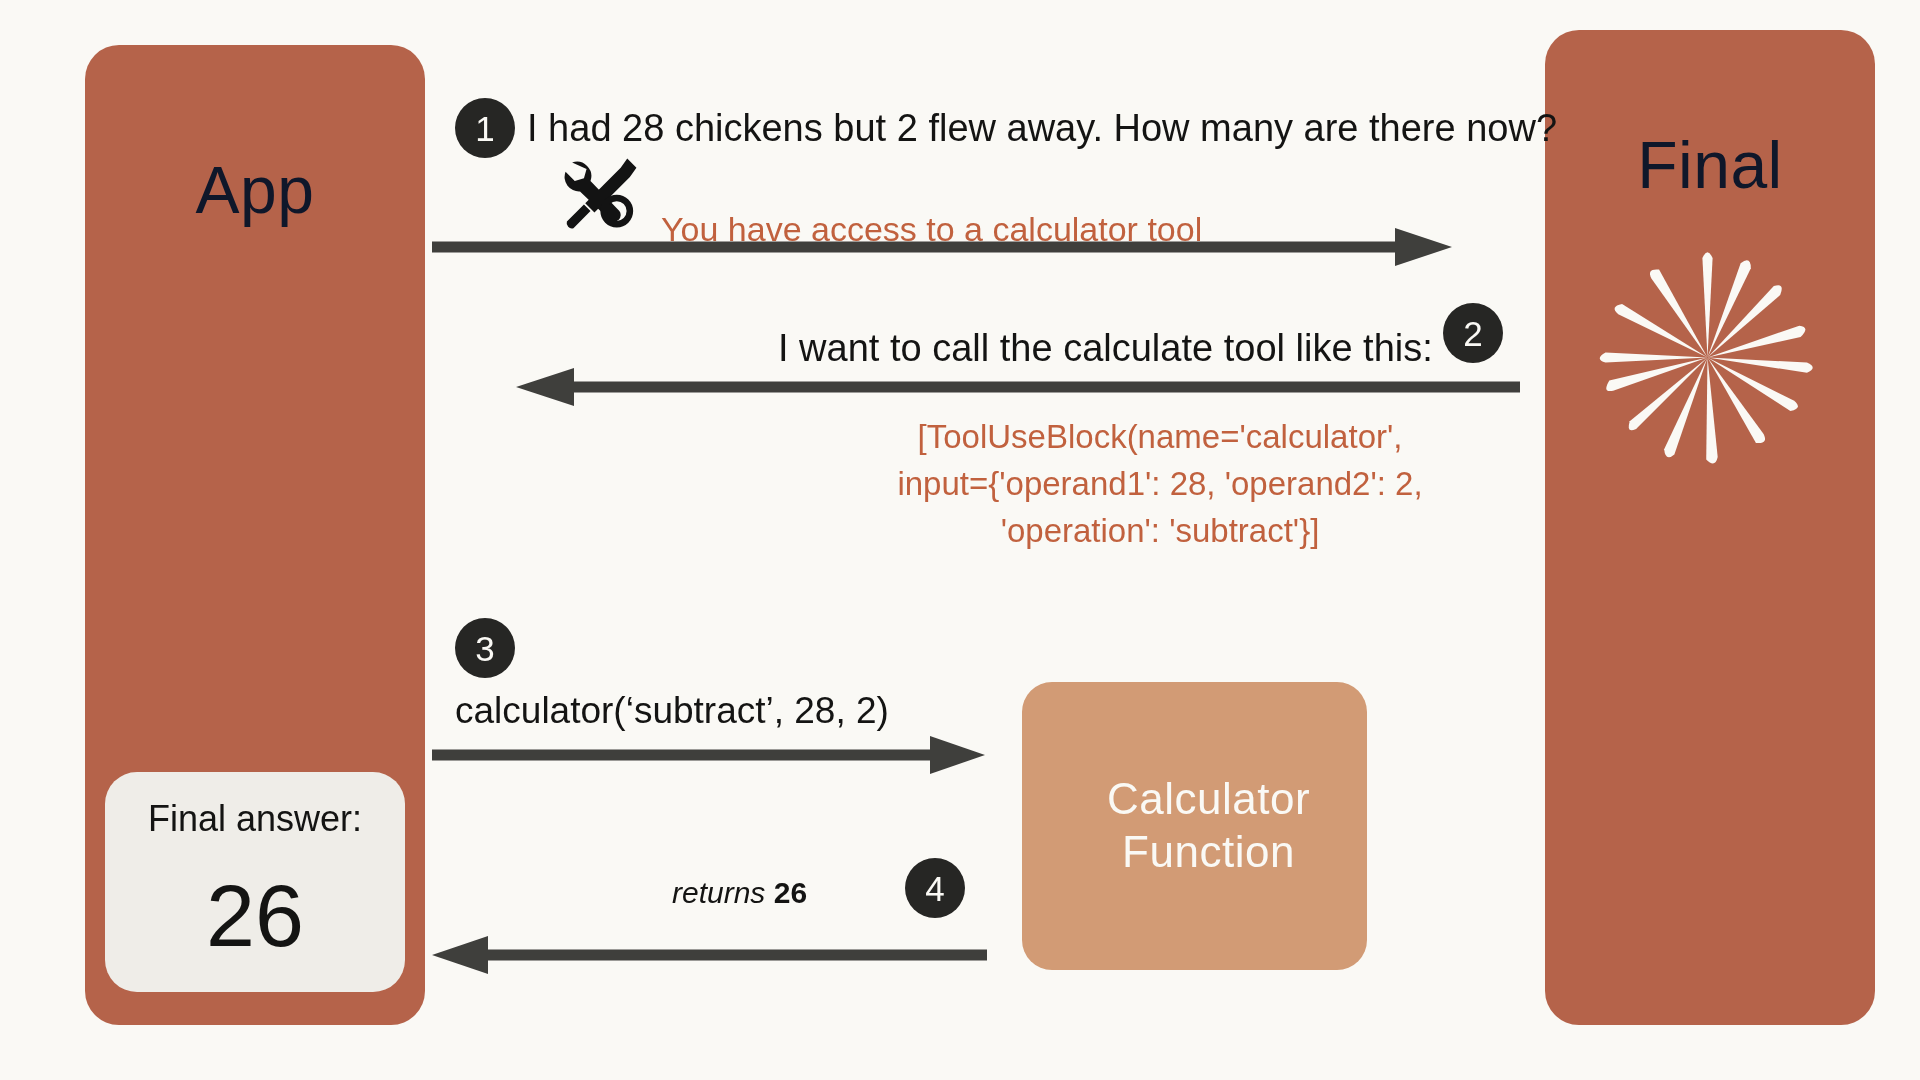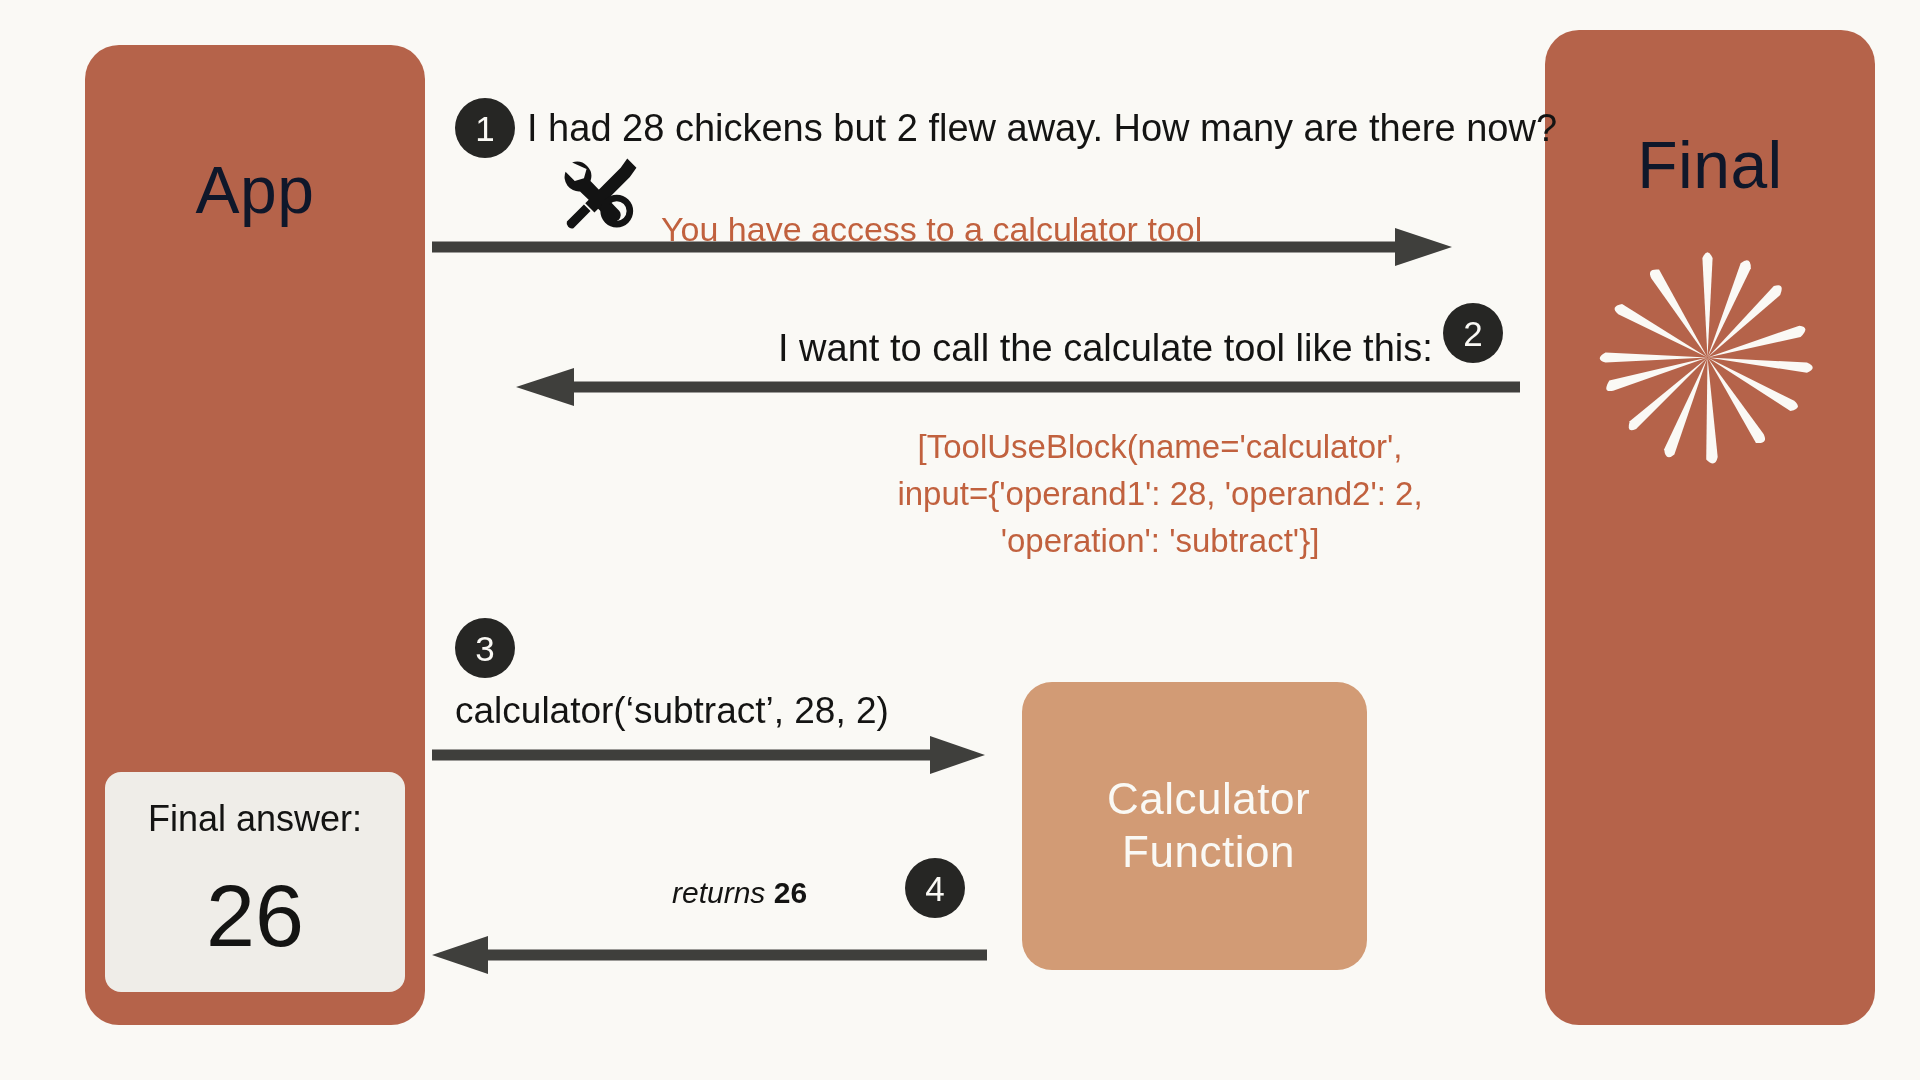--- a/index.html
+++ b/index.html
@@ -48,21 +48,21 @@
   }
 
   
   #final-answer-card {
     position: absolute;
     left: 105px;
     top: 772px;
     width: 300px;
     height: 220px;
     background: #EFEDE8;
-    border-radius: 16px;
+    border-radius: 32px;
     display: flex;
     flex-direction: column;
     align-items: center;
     justify-content: center;
     gap: 27px;
   }
   #final-answer-label {
     font-size: 36px;
     color: #141413;
     line-height: 1;
@@ -149,21 +149,21 @@
     position: absolute;
     left: 559px;
     top: 152px;
     width: 84px;
     height: 84px;
   }
 
   #code-block {
     position: absolute;
     left: 830px;
-    top: 424px;
+    top: 414px;
     width: 660px;
     text-align: center;
     color: #C1613E;
     font-size: 33px;
     line-height: 1.42;
     white-space: pre-line;
   }
 </style>
 </head>
 <body>

